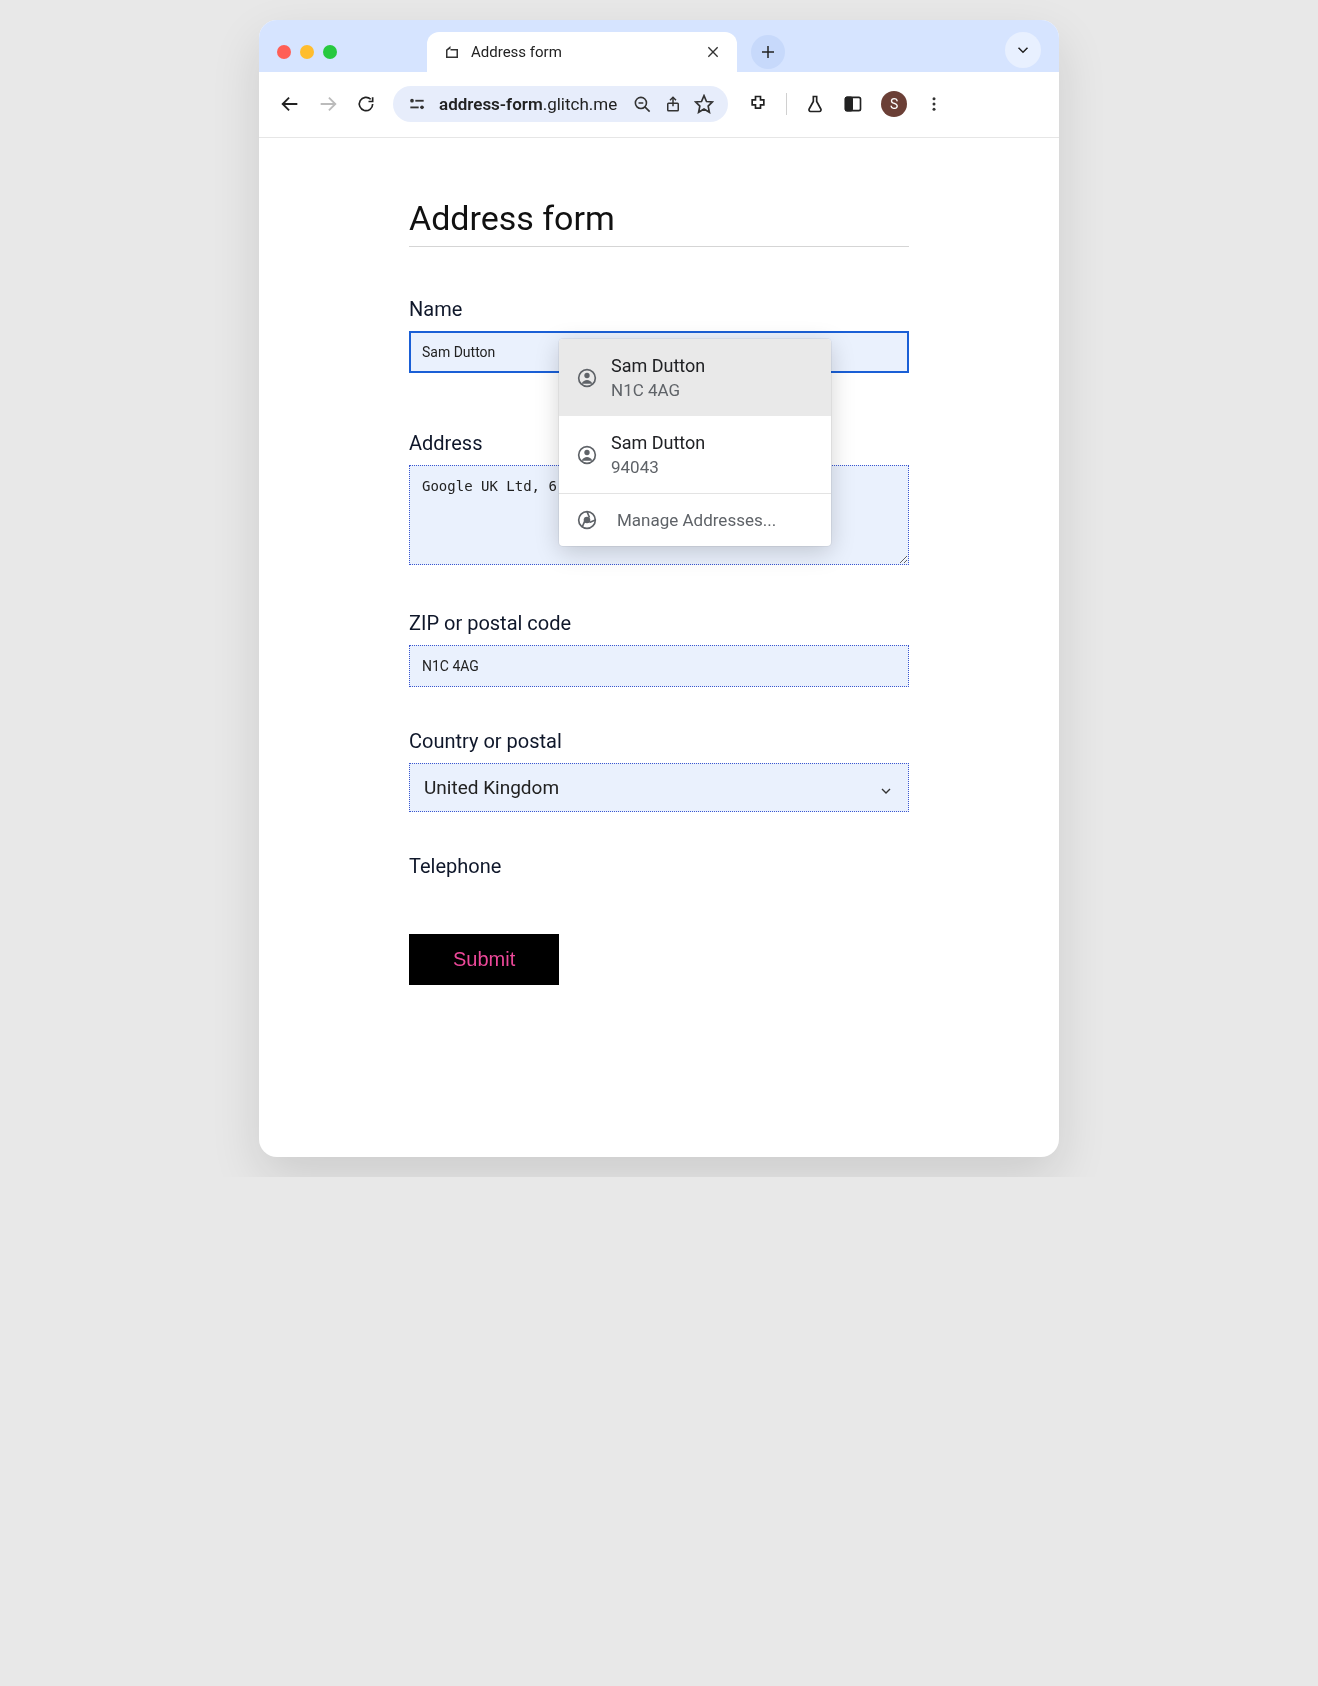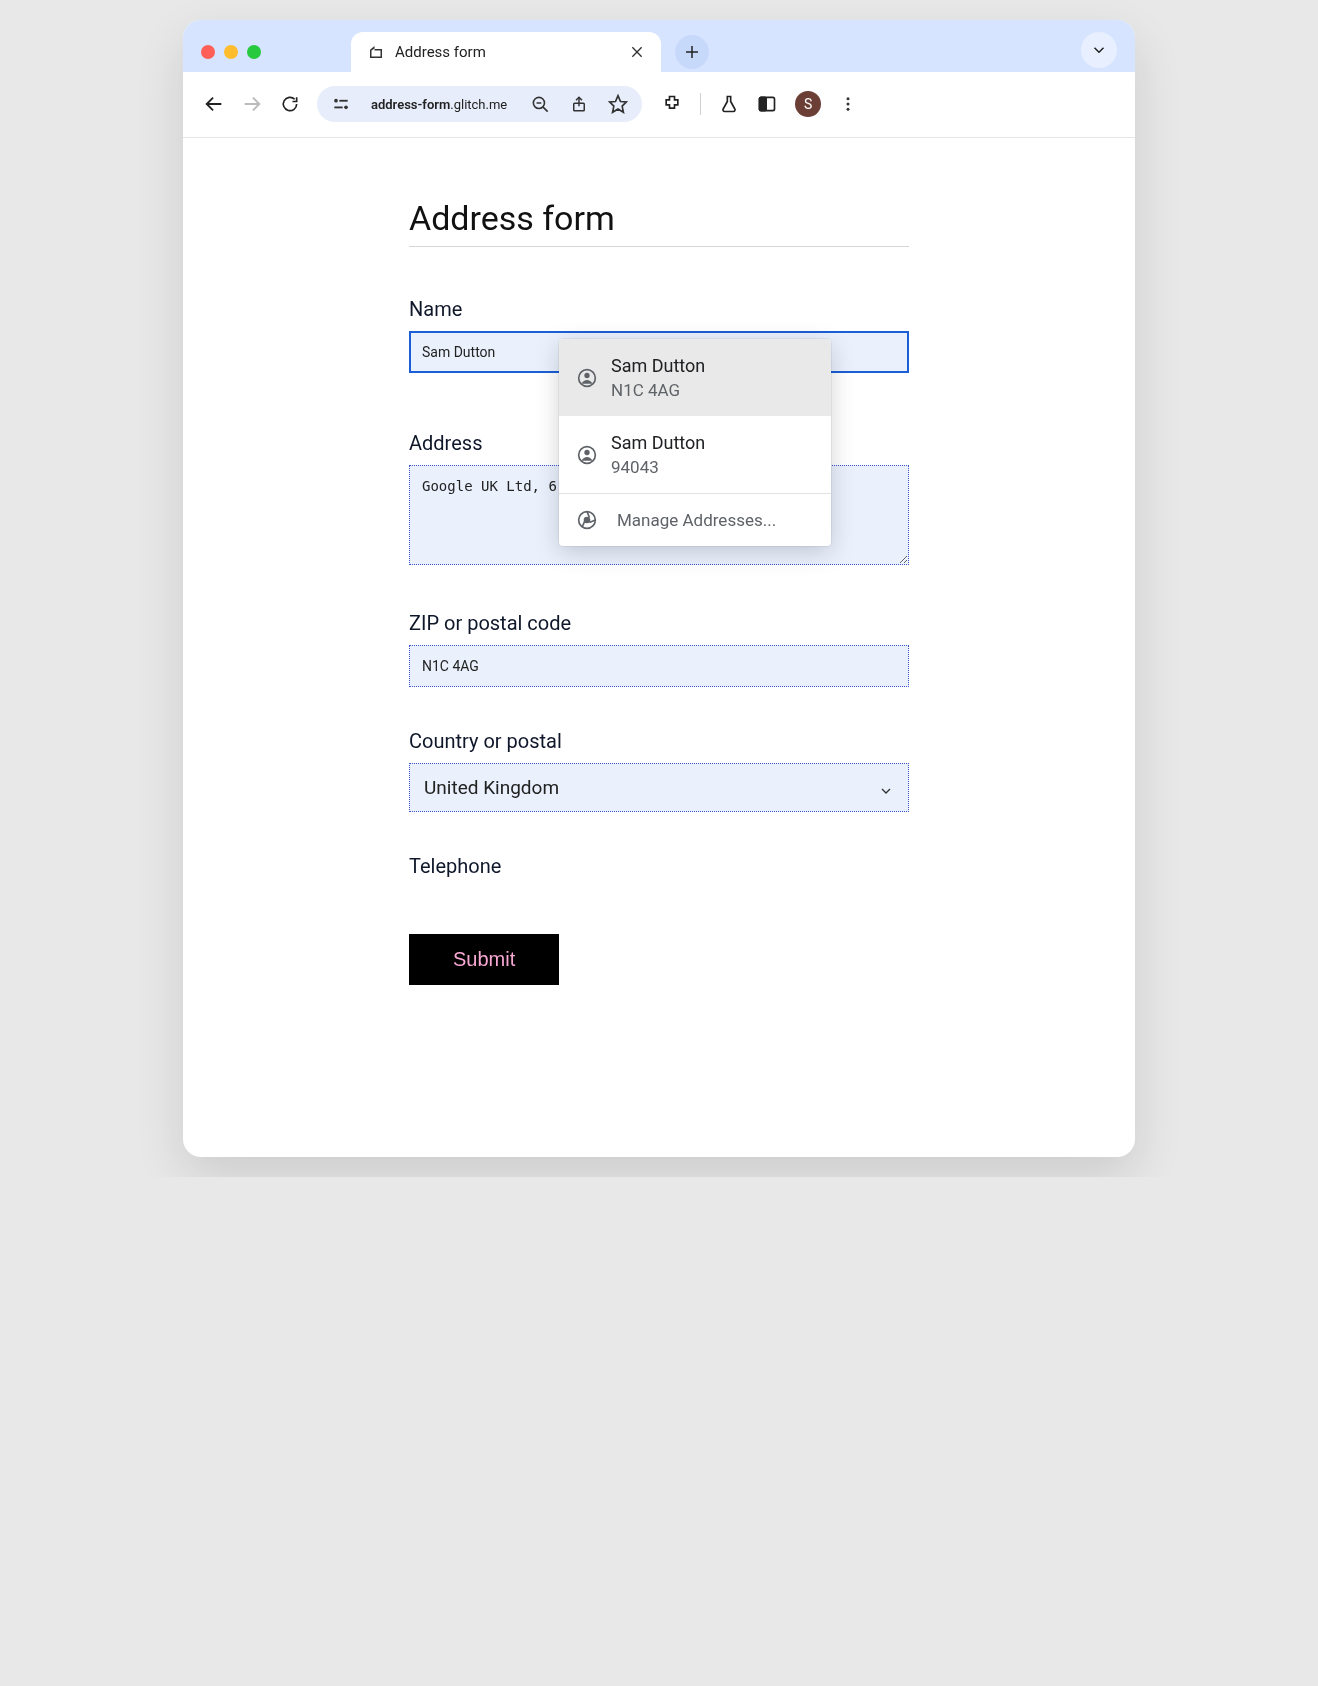--- a/index.html
+++ b/index.html
@@ -5,21 +5,21 @@
   * { box-sizing: border-box; }
   html, body { margin: 0; padding: 0; }
   body {
     font-family: -apple-system, BlinkMacSystemFont, "Segoe UI", Roboto, Arial, sans-serif;
     background: #e8e8e8;
     display: flex;
     justify-content: center;
     padding: 20px;
   }
   .browser-window {
-    width: 952px;
+    width: 800px;
     background: #fff;
     border-radius: 18px;
     box-shadow: 0 20px 50px rgba(0,0,0,0.12);
     overflow: hidden;
     position: relative;
   }
   
   .chrome-top {
     background: #d6e4ff;
     padding: 12px 18px 0 18px;
@@ -67,22 +67,22 @@
     border-bottom: 1px solid transparent;
   }
   .nav-icon { width:22px; height:22px; display:flex; align-items:center; justify-content:center; color:#333; }
   .nav-icon.dim { color:#b8b8b8; }
   .addr-pill {
     background: #e7edfb;
     border-radius: 22px;
     padding: 8px 14px;
     display: flex;
     align-items: center;
-    gap: 20px;
-    font-size: 13px;
+    gap: 12px;
+    font-size: 17px;
     color:#222;
   }
   .addr-pill .url-host { font-weight: 600; }
   .addr-pill .url-rest { font-weight: 400; }
   .toolbar-right { display:flex; align-items:center; gap:18px; margin-left: 4px; }
   .tb-sep { width:1px; height:22px; background:#d0d0d0; }
   .avatar-badge {
     width: 26px; height:26px; border-radius:50%;
     background:#6b3f36; color:#fff; font-size:14px;
     display:flex; align-items:center; justify-content:center;
@@ -134,21 +134,21 @@
     height: 100px;
     resize: vertical;
   }
   input#zip-input, input#tel-input { font-size: 14px; }
   .select-input {
     display:flex; align-items:flex-end; justify-content:space-between;
     font-size: 19px; padding: 12px 14px;
     cursor:pointer;
   }
   .submit-btn {
-    background: #000; color:#f9a8d4; border:0;
+    background: #000; color:#ec4899; border:0;
     font-size: 20px; padding: 14px 44px; cursor:pointer;
   }
   
   .autofill-popup {
     position: absolute;
     left: 150px;
     top: 42px;
     width: 272px;
     background: #fff;
     border-radius: 4px;

